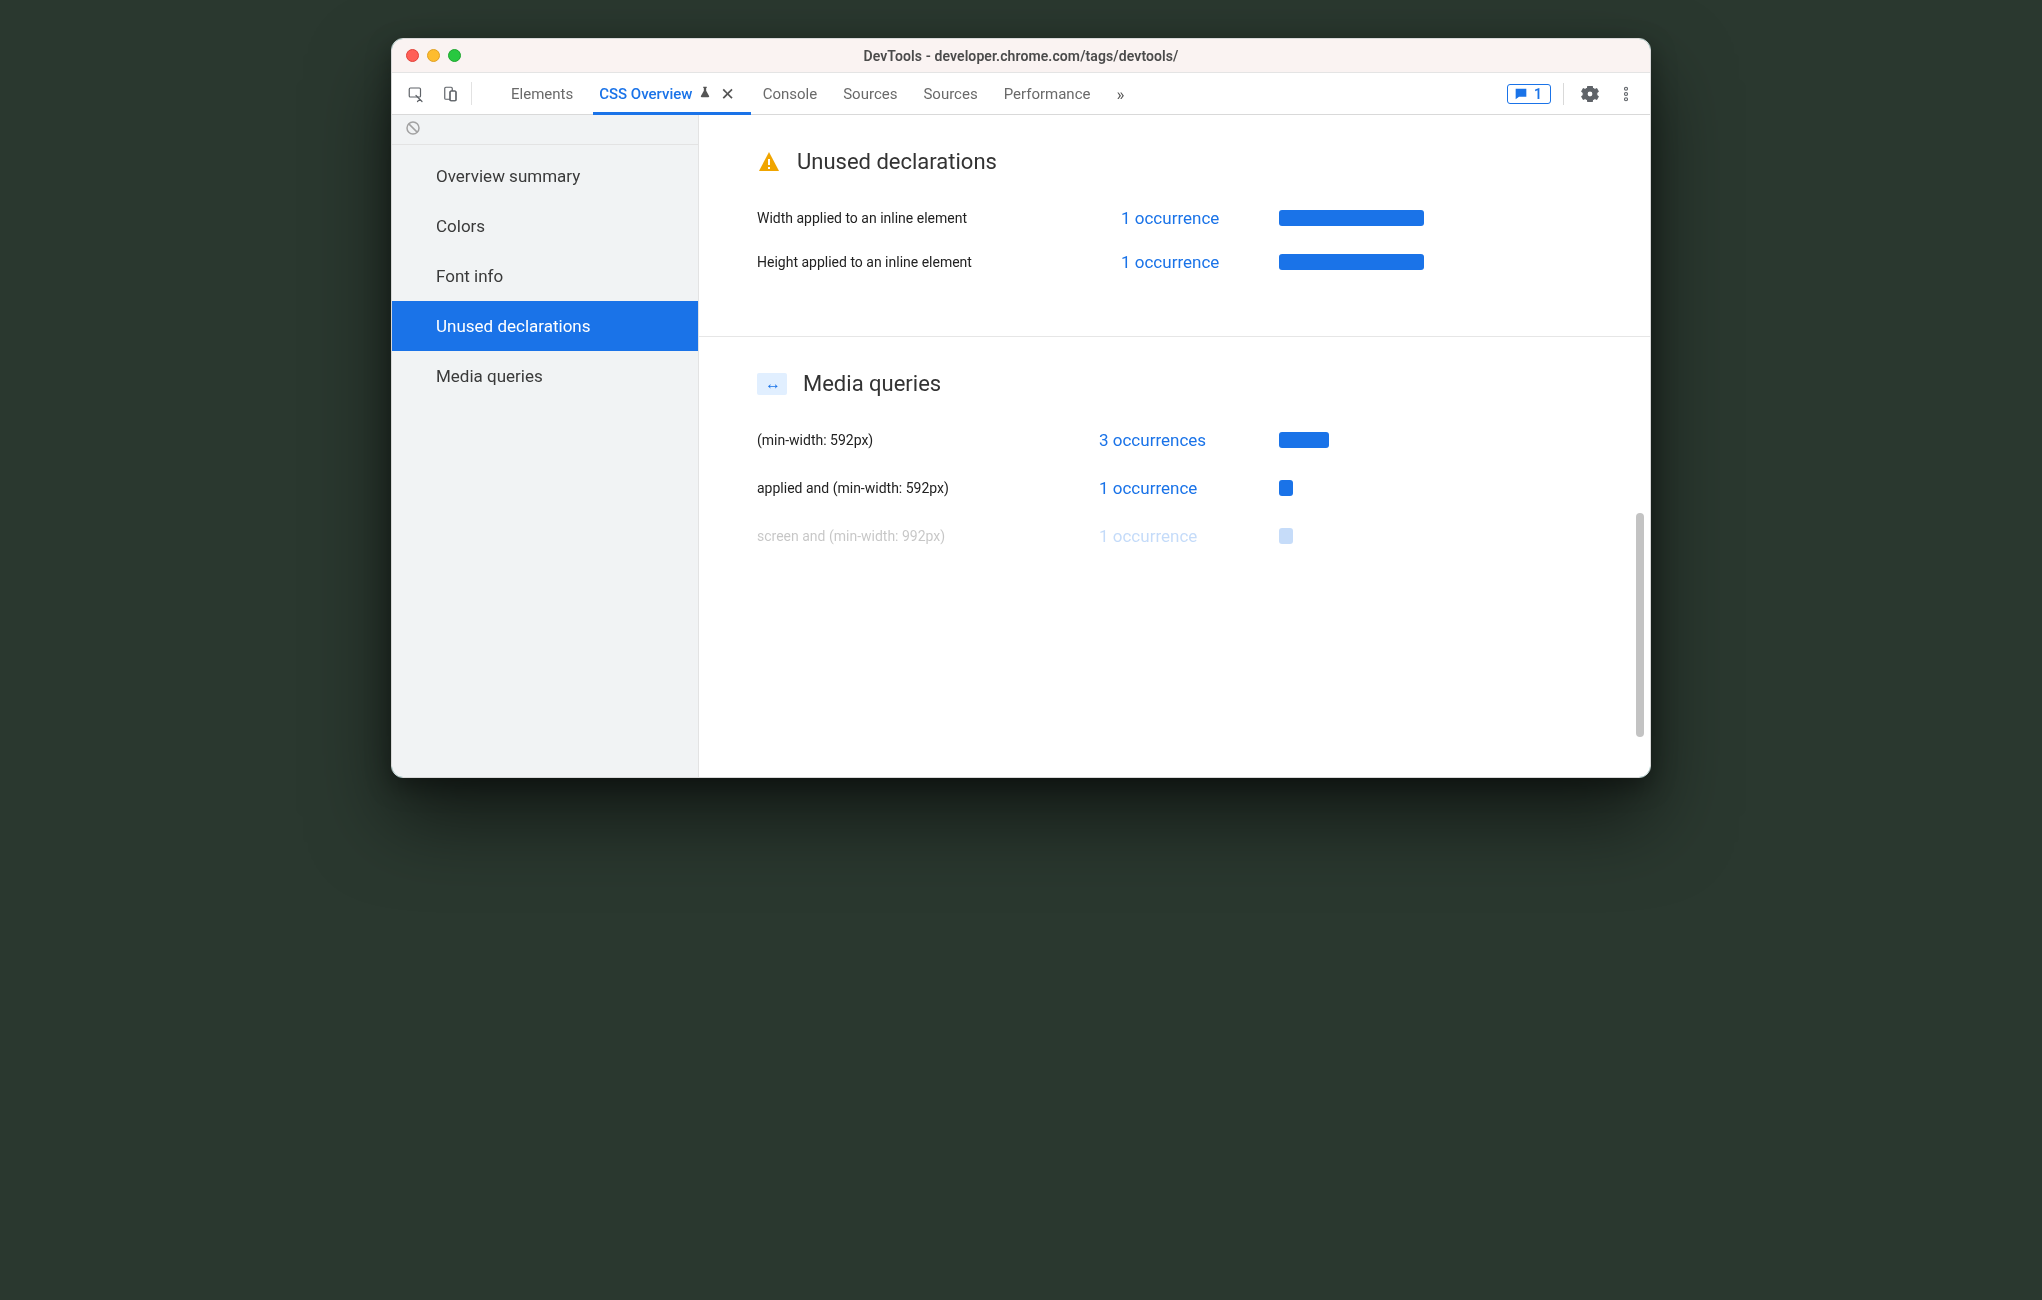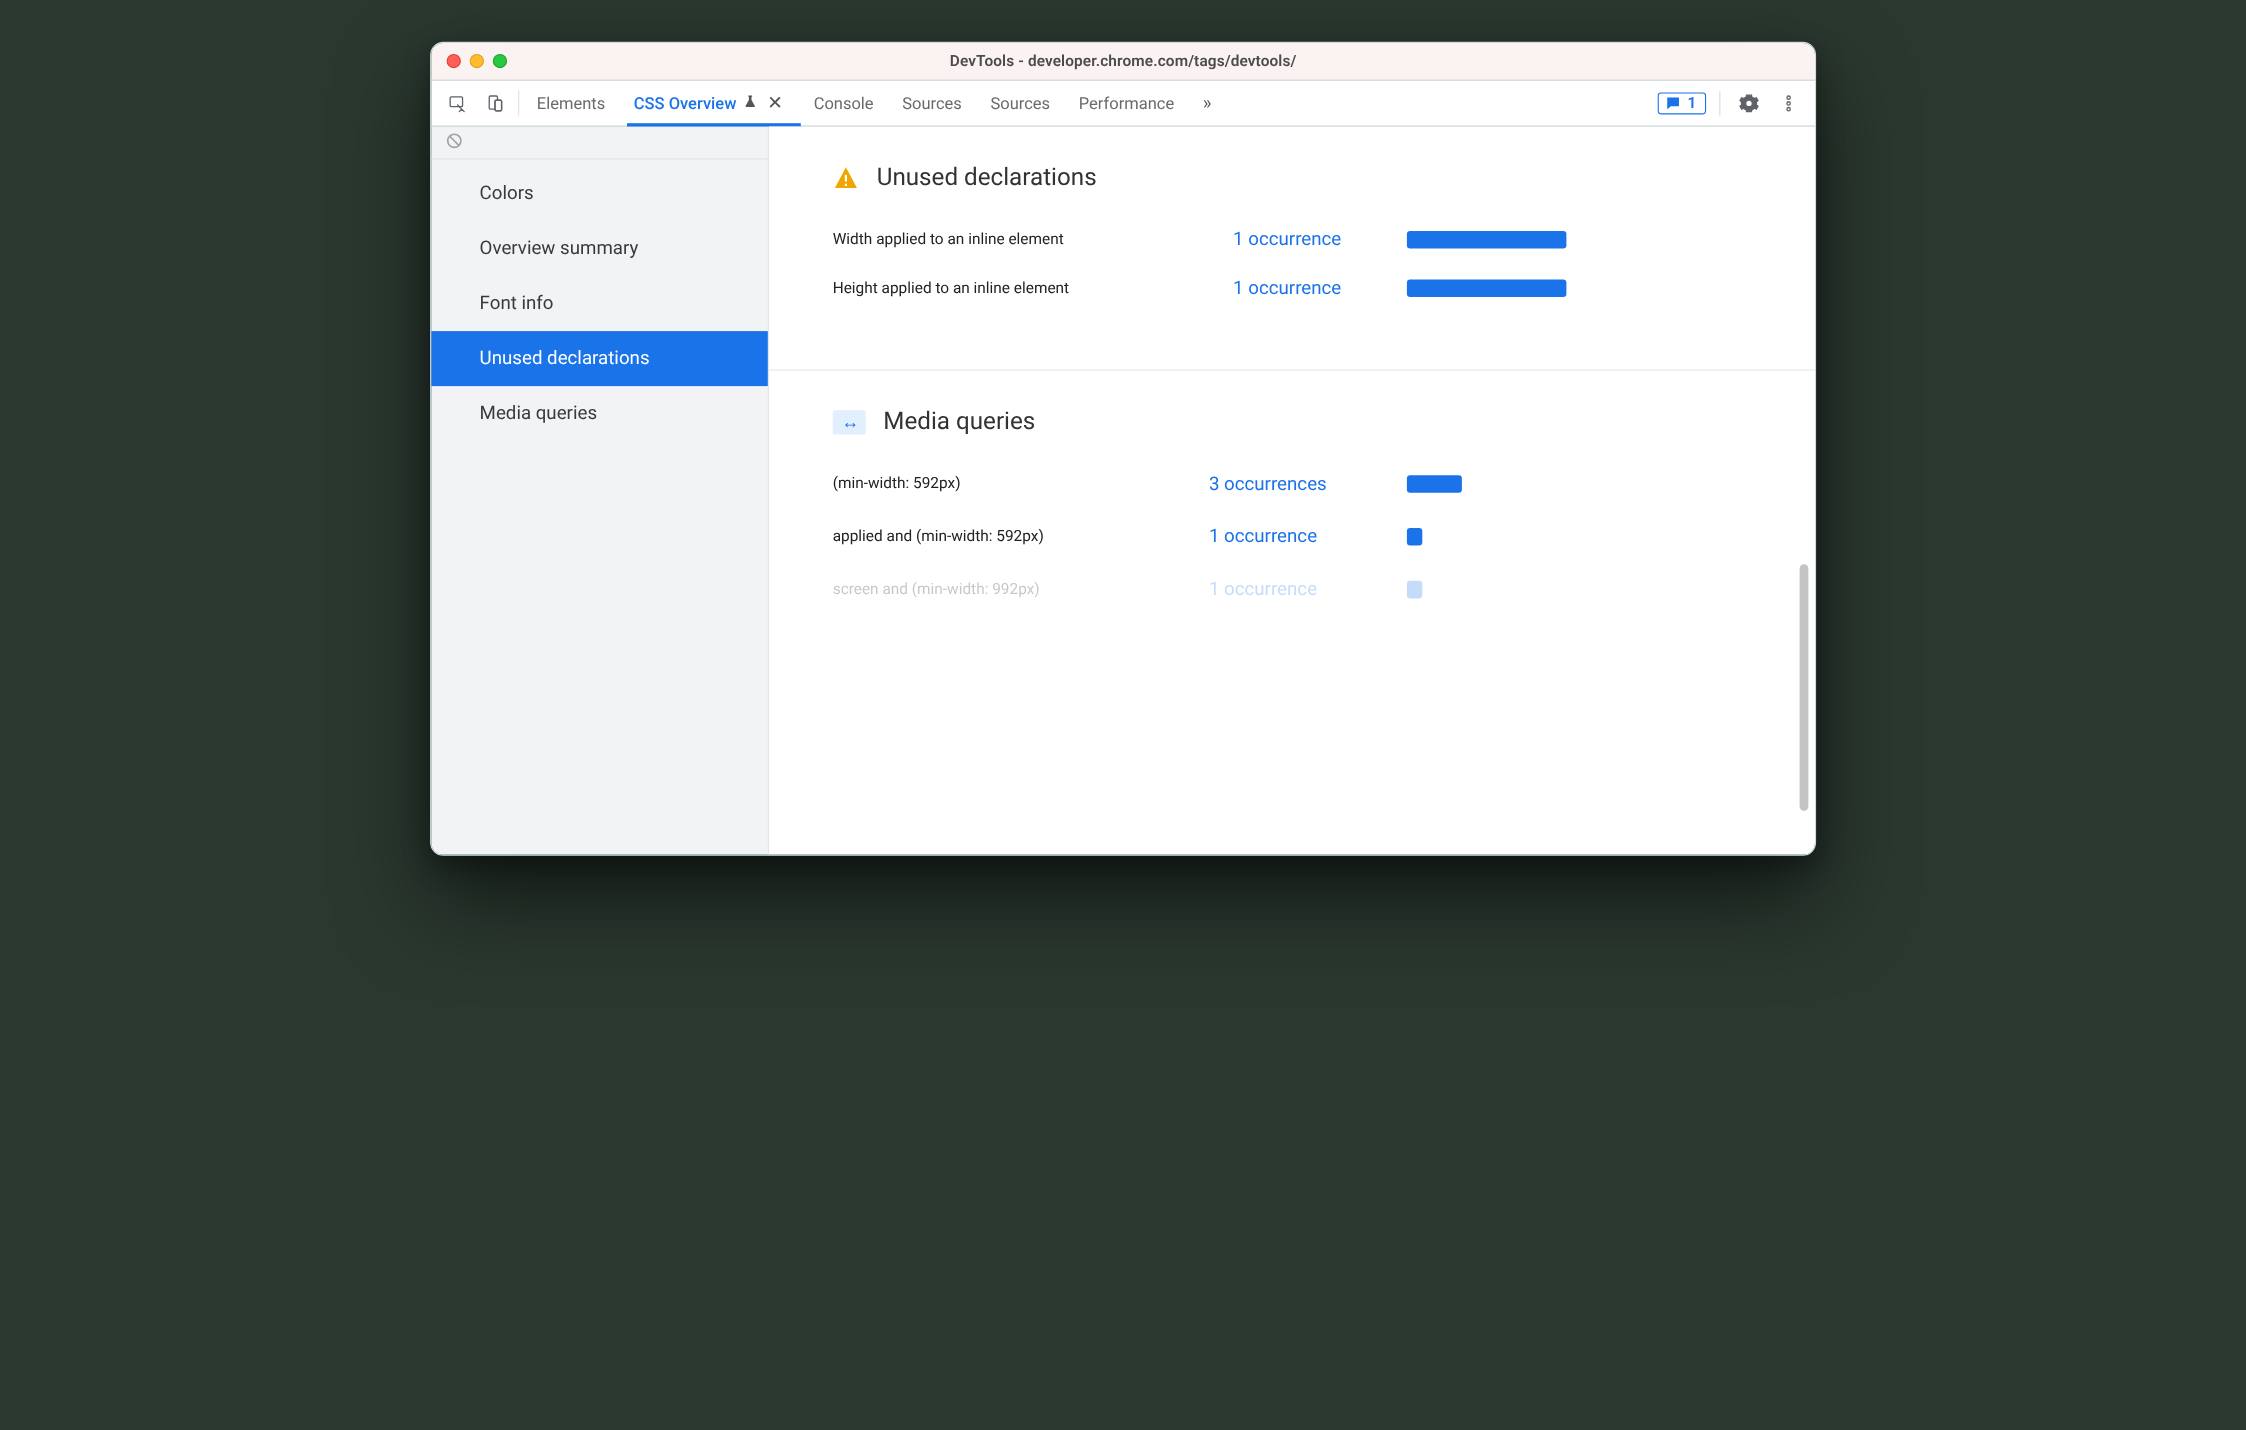--- a/index.html
+++ b/index.html
@@ -47,20 +47,21 @@
     letter-spacing: .1px;
   }
   
   .toolbar {
     height: 42px;
     background: #ffffff;
     display: flex;
     align-items: stretch;
     border-bottom: 1px solid #d9d9d9;
     padding: 0 0 0 10px;
+    gap: 23px;
   }
   .tool-icons { display: flex; align-items: center; gap: 6px; padding-right: 8px; position: relative;}
   .tool-icons::after { content:""; position:absolute; right:0; top:9px; bottom:9px; width:1px; background:#e2e2e2;}
   .tool-btn { width: 28px; height: 28px; display:flex; align-items:center; justify-content:center; color:#5f6368; border-radius:4px;}
   .tool-btn svg { width:18px; height:18px; stroke:#5f6368; fill:none; stroke-width:1.6; }
   .tabs { display:flex; align-items:stretch; padding-left: 16px; gap: 26px; }
   .tab { display:flex; align-items:center; font-size:15px; color:#6a6a6a; cursor:pointer; position:relative; gap:6px; white-space:nowrap;}
   .tab.active { color:#1a73e8; font-weight:500;}
   .tab.active::after { content:""; position:absolute; left:-6px; right:-14px; bottom:-1px; height:3px; background:#1a73e8;}
   .tab .close { font-size:17px; font-weight:300; color:#555; padding:0 2px;}
@@ -196,24 +197,24 @@
       <div class="sidebar-top">
         <span>
           <svg viewBox="0 0 24 24">
               <circle cx="12" cy="12" r="8"></circle>
               <line x1="6.5" y1="6.5" x2="17.5" y2="17.5"></line>
             </svg>
         </span>
       </div>
       <div class="nav-list">
         <div class="nav-item">
+          <span>Overview summary</span>
+        </div>
+        <div class="nav-item">
           <span>Colors</span>
-        </div>
-        <div class="nav-item">
-          <span>Overview summary</span>
         </div>
         <div class="nav-item">
           <span>Font info</span>
         </div>
         <div class="nav-item selected">
           <span>Unused declarations</span>
         </div>
         <div class="nav-item">
           <span>Media queries</span>
         </div>

